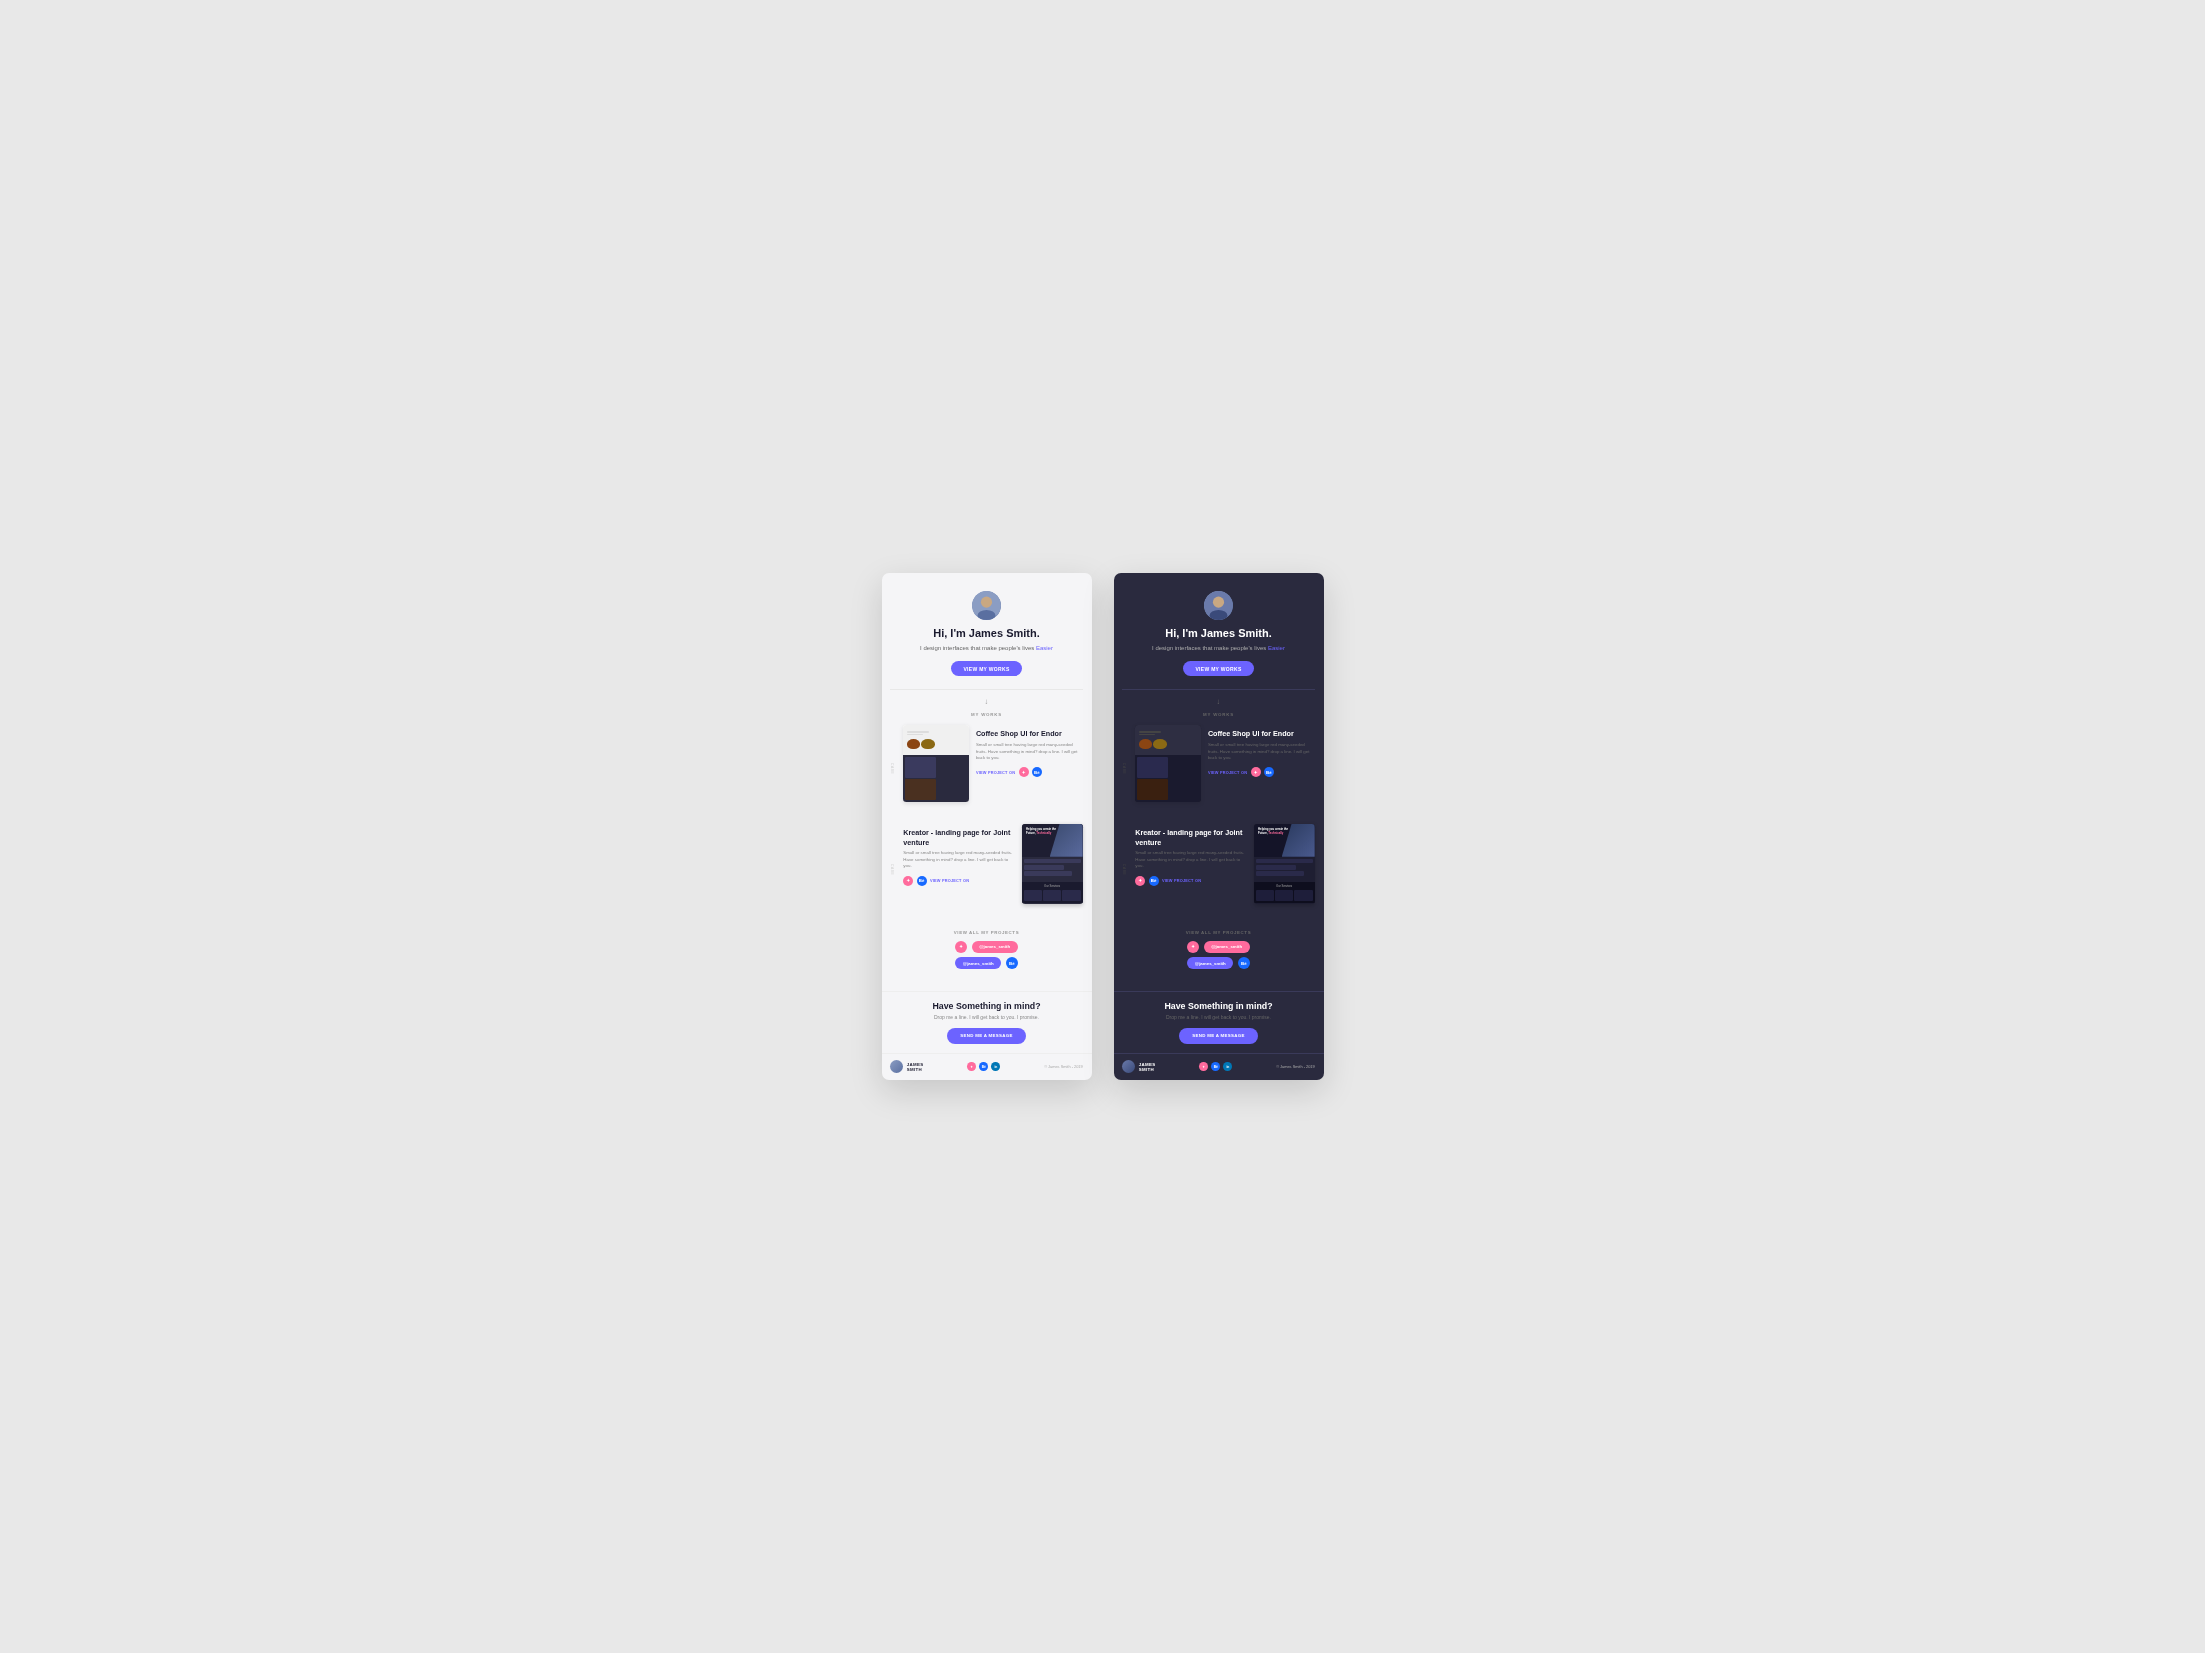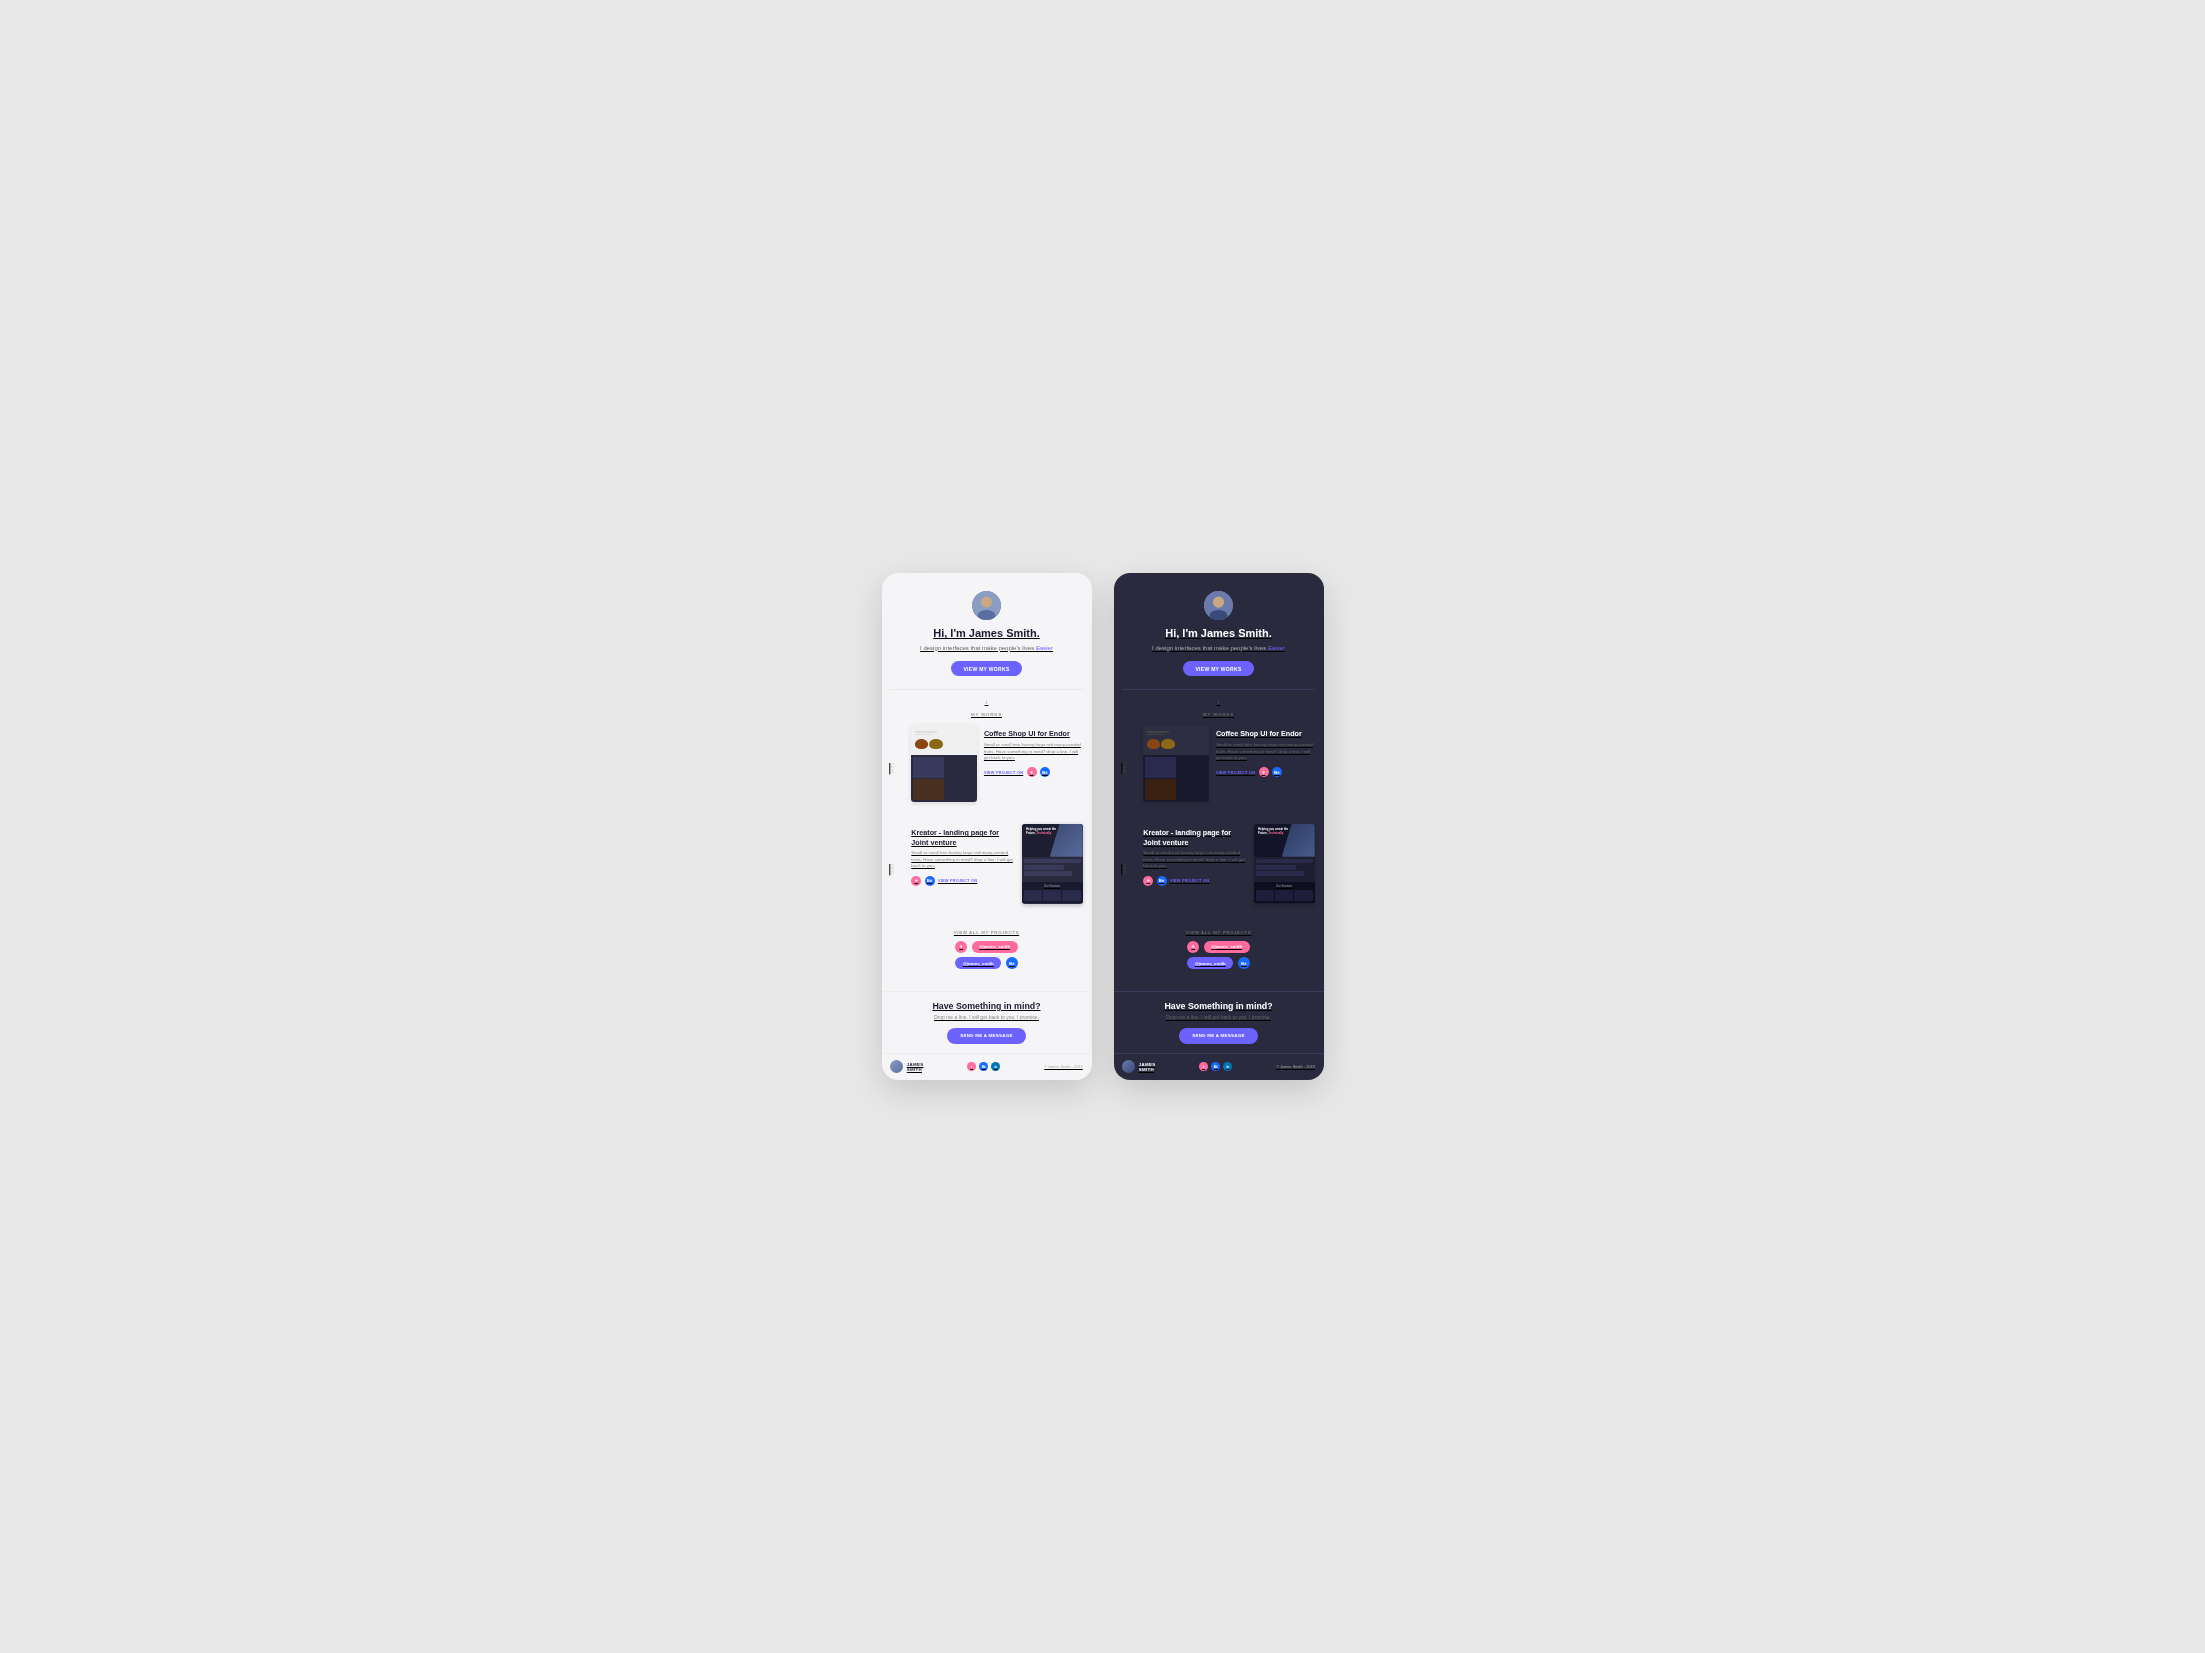--- a/index.html
+++ b/index.html
@@ -12,24 +12,23 @@
       font-family: -apple-system, BlinkMacSystemFont, 'Segoe UI', sans-serif;
       padding: 22px 11px;
     }
     .screens-container {
       display: flex;
       gap: 22px;
       align-items: flex-start;
     }
     .screen {
       width: 210px;
-      border-radius: 16px;
+      border-radius: 7px;
       overflow: hidden;
       box-shadow: 0 11px 33px rgba(0,0,0,0.15);
-      text-decoration: underline;
     }
     .screen-light {
       background: #f5f5f7;
     }
     .screen-dark {
       background: #2a2a3e;
     }
     
     .hero {
       padding: 17.6px 13.2px 13.2px;
@@ -419,21 +418,21 @@
       color: #ccc;
       letter-spacing: 0.6px;
       text-transform: uppercase;
       align-self: center;
     }
     .screen-dark .side-label {
       color: #444;
     }
     .project-with-label {
       display: flex;
-      gap: 17px;
+      gap: 9px;
       margin-bottom: 11px;
     }
     
     .hero-separator {
       height: 0.6px;
       background: #e8e8e8;
       margin: 0 8.8px;
     }
     .screen-dark .hero-separator {
       background: #3a3a5a;

